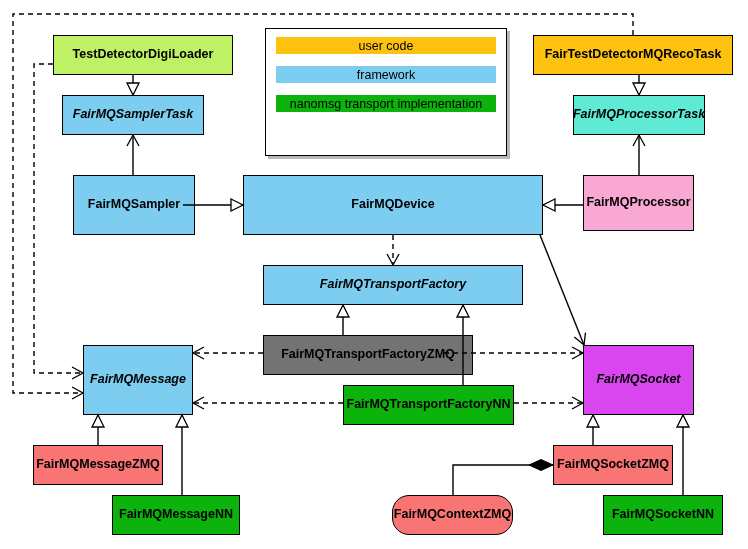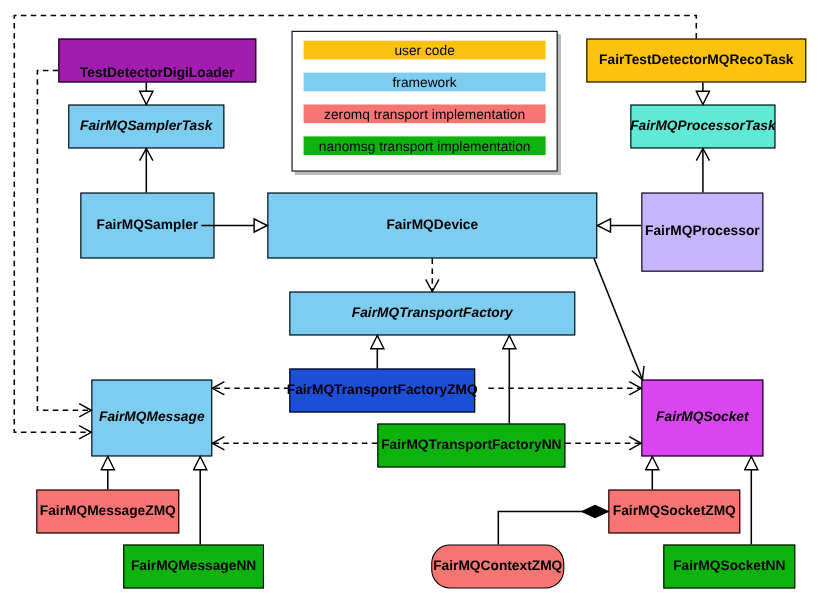--- a/index.html
+++ b/index.html
@@ -77,45 +77,45 @@
       <polyline points="263,353 193,353" class="edge dependency"></polyline>
       <polyline points="444,353 583,353" class="edge dependency"></polyline>
       <polyline points="343,403 193,403" class="edge dependency"></polyline>
       <polyline points="514,403 583,403" class="edge dependency"></polyline>
       <polyline points="633,35 633,14 13,14 13,393 83,393" class="edge dependency"></polyline>
       <polyline points="53,64 34,64 34,373 83,373" class="edge dependency"></polyline>
       <polyline points="453,495 453,465 553,465" class="edge composition"></polyline>
     </svg>
 
   <div id="nodes">
-      <div class="node" style="left: 53px; top: 35px; width: 180px; height: 40px; background: #a21caf; align-items: flex-end;">
+      <div class="node" style="left: 53px; top: 35px; width: 180px; height: 40px; background: #bef264;">
         <span>TestDetectorDigiLoader</span>
       </div>
       <div class="node" style="left: 533px; top: 35px; width: 200px; height: 40px; background: rgb(253, 193, 16);">
         <span>FairTestDetectorMQRecoTask</span>
       </div>
       <div class="node abstract" style="left: 62px; top: 95px; width: 142px; height: 40px; background: rgb(125, 205, 240);">
         <span>FairMQSamplerTask</span>
       </div>
       <div class="node abstract" style="left: 573px; top: 95px; width: 132px; height: 40px; background: #5eead4;">
         <span>FairMQProcessorTask</span>
       </div>
       <div class="node" style="left: 73px; top: 175px; width: 122px; height: 60px; background: rgb(125, 205, 240);">
         <span>FairMQSampler</span>
       </div>
       <div class="node" style="left: 243px; top: 175px; width: 300px; height: 60px; background: rgb(125, 205, 240);">
         <span>FairMQDevice</span>
       </div>
-      <div class="node" style="left: 583px; top: 175px; width: 111px; height: 72px; background: #c4b5fd;">
+      <div class="node" style="left: 583px; top: 175px; width: 111px; height: 56px; background: #f9a8d4;">
         <span>FairMQProcessor</span>
       </div>
       <div class="node abstract" style="left: 263px; top: 265px; width: 260px; height: 40px; background: rgb(125, 205, 240);">
         <span>FairMQTransportFactory</span>
       </div>
-      <div class="node" style="left: 263px; top: 335px; width: 169px; height: 40px; background: #1d4ed8;">
+      <div class="node" style="left: 263px; top: 335px; width: 210px; height: 40px; background: #737373;">
         <span>FairMQTransportFactoryZMQ</span>
       </div>
       <div class="node abstract" style="left: 83px; top: 345px; width: 110px; height: 70px; background: rgb(125, 205, 240);">
         <span>FairMQMessage</span>
       </div>
       <div class="node abstract" style="left: 583px; top: 345px; width: 111px; height: 70px; background: #d946ef;">
         <span>FairMQSocket</span>
       </div>
       <div class="node" style="left: 343px; top: 385px; width: 171px; height: 40px; background: rgb(12, 179, 12);">
         <span>FairMQTransportFactoryNN</span>
@@ -134,17 +134,16 @@
       </div>
       <div class="node" style="left: 603px; top: 495px; width: 120px; height: 40px; background: rgb(12, 179, 12);">
         <span>FairMQSocketNN</span>
       </div>
     </div>
 
   <div class="legend">
 
   <div class="legend-item" style="background: rgb(253, 193, 16);">user code</div>
       <div class="legend-item" style="background: rgb(125, 205, 240);">framework</div>
-      <div class="legend-item" style="background: rgb(248, 117, 115);">zeromq transport implementation</div>
       <div class="legend-item" style="background: rgb(12, 179, 12);">nanomsg transport implementation</div>
     </div>
 
 </div>
 
 </body></html>

